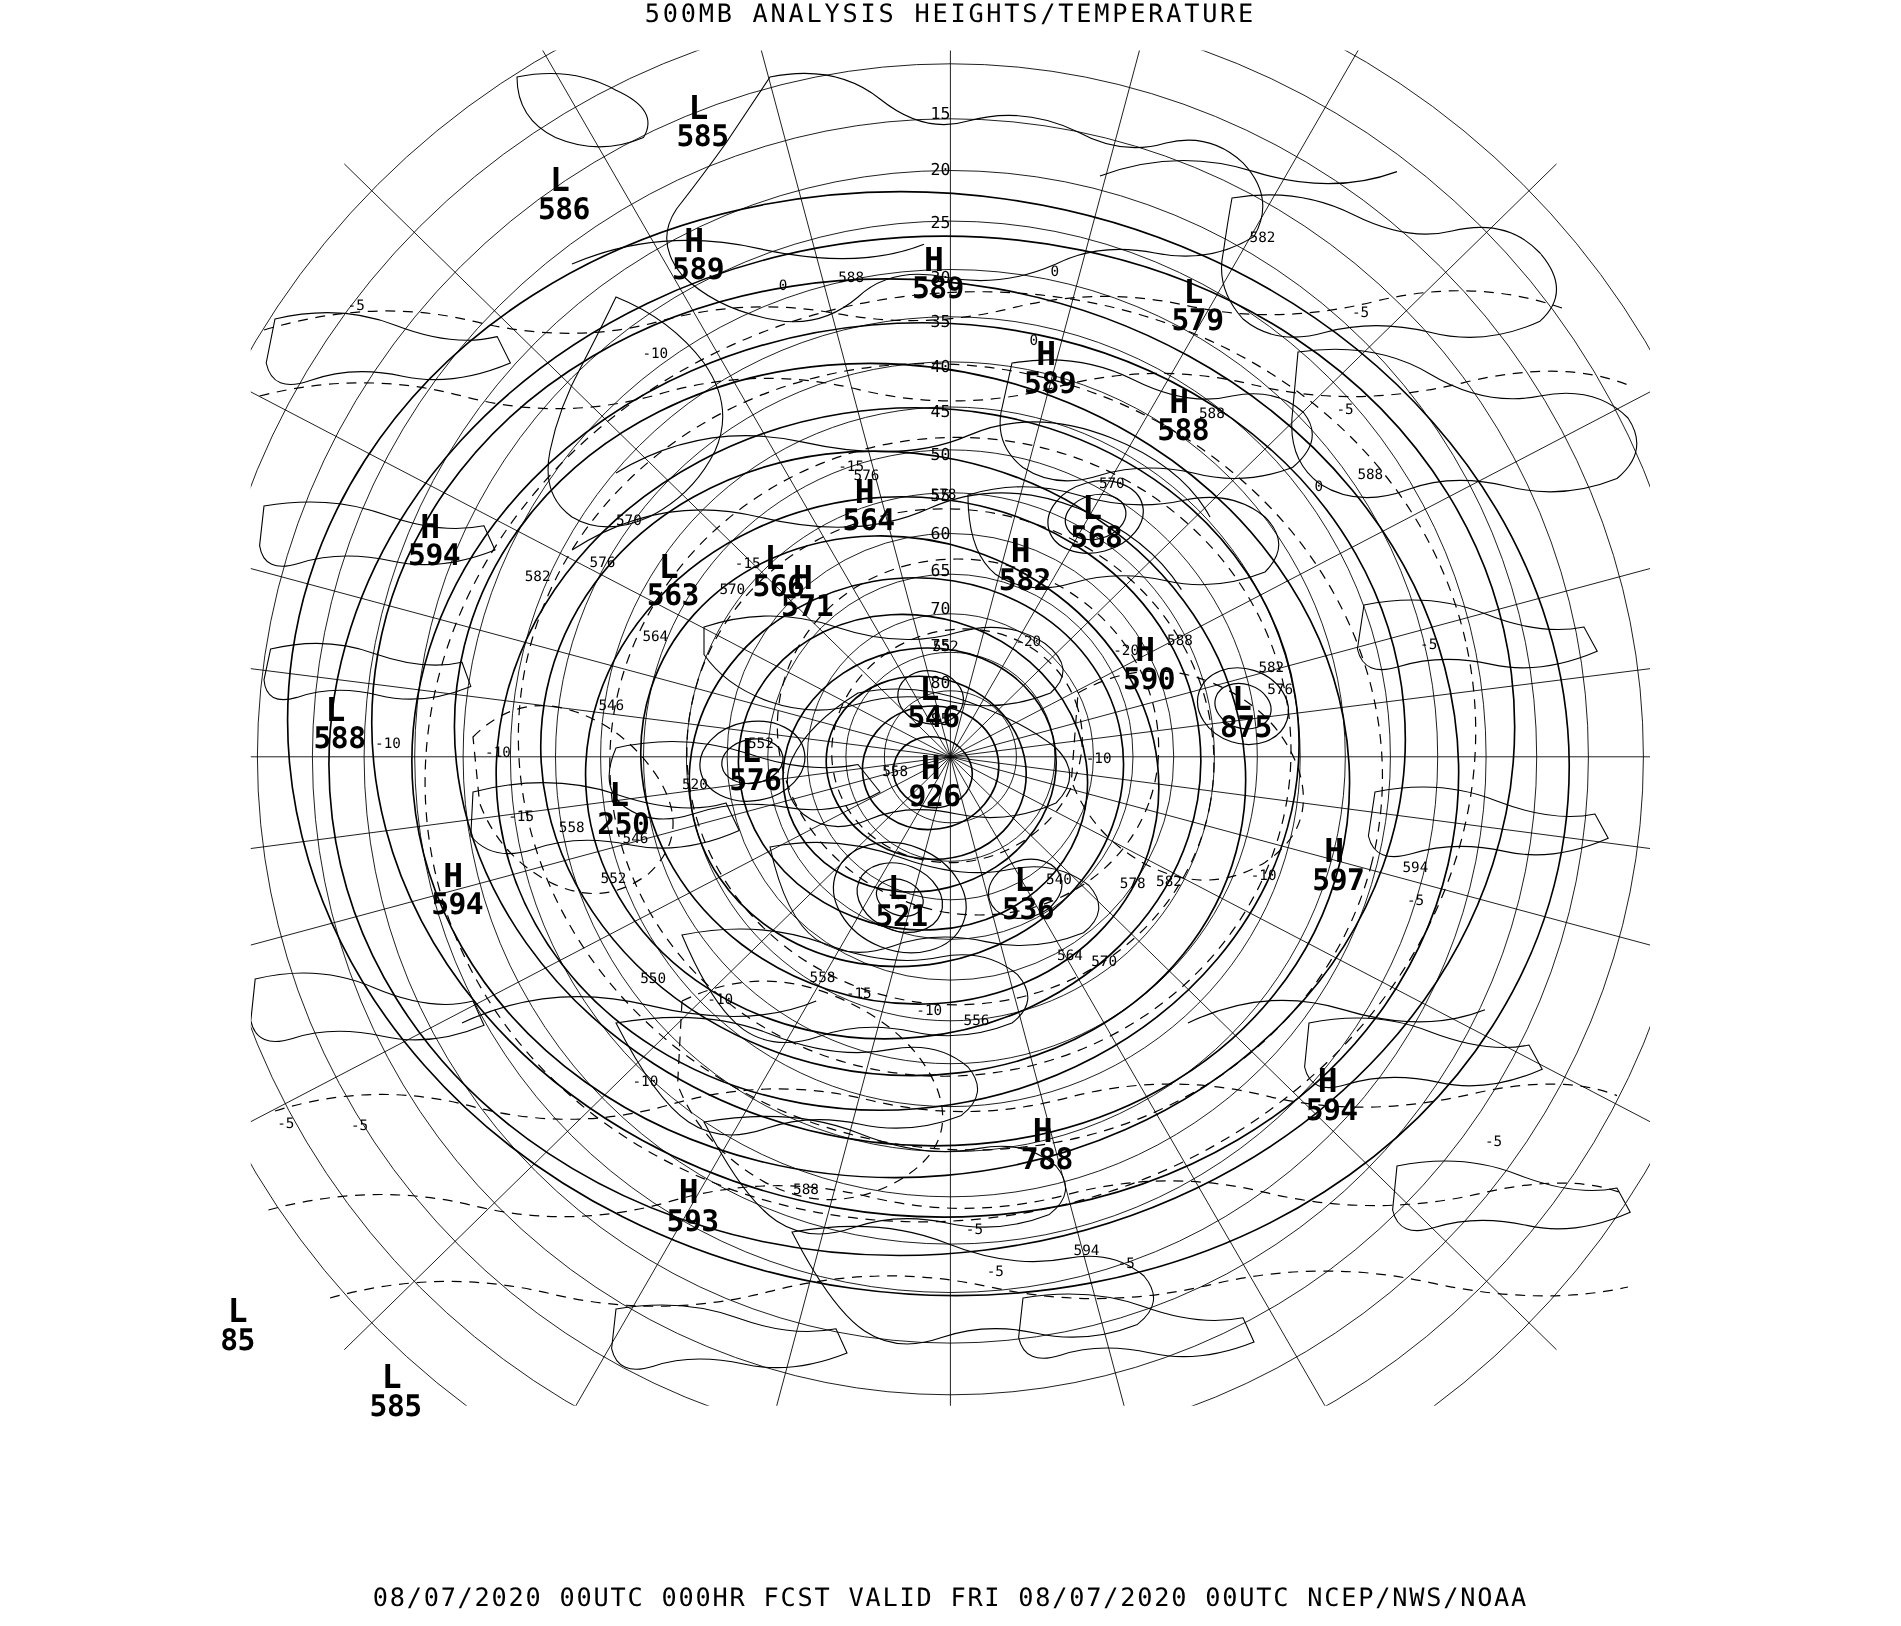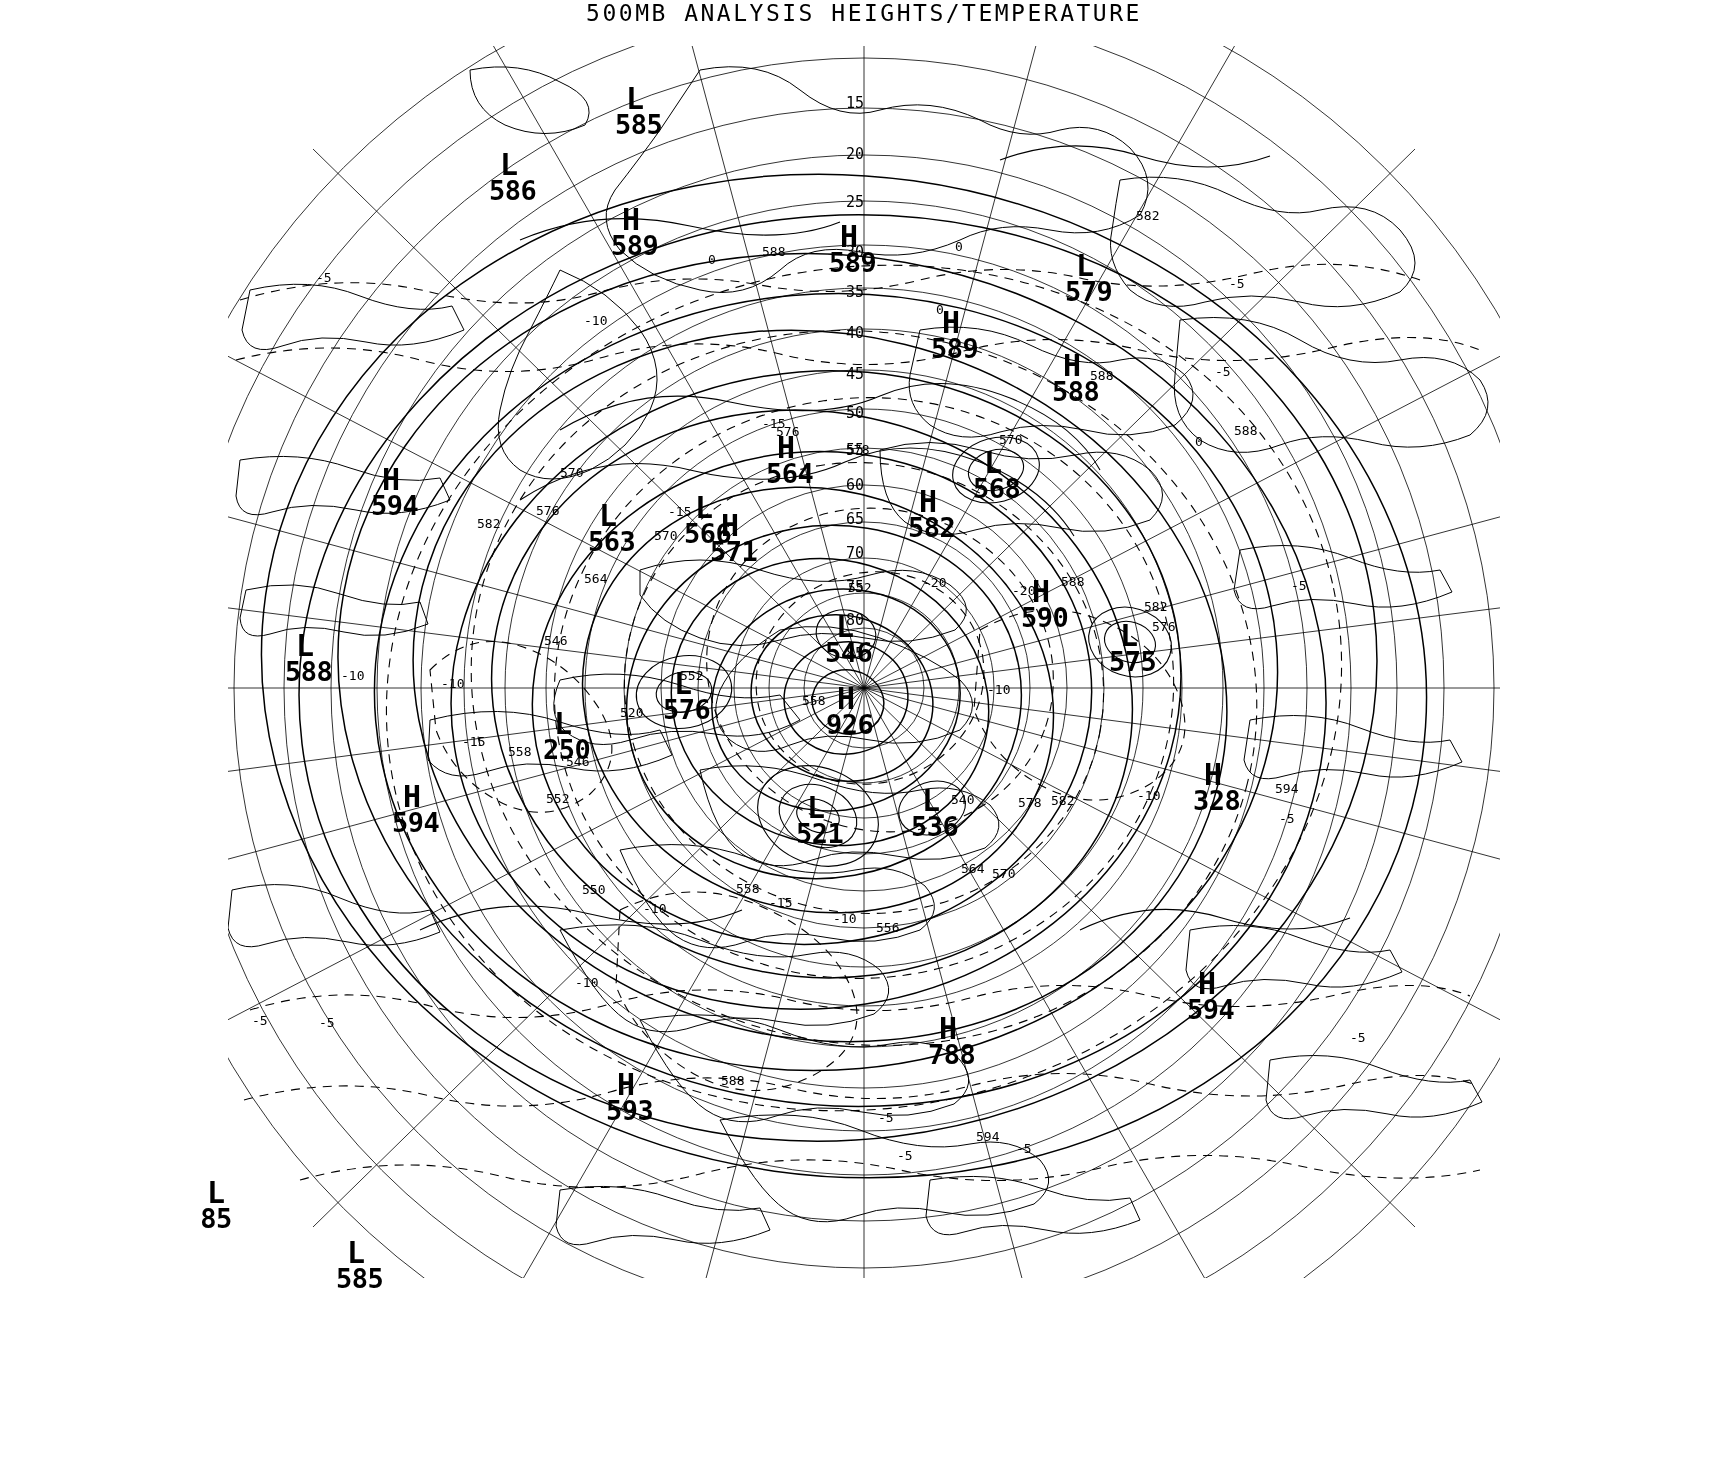--- a/index.html
+++ b/index.html
@@ -428,21 +428,21 @@
     <div class="marker" style="left:1021px; top:548px; width:40px;">
       <span class="sym">H</span>
       <span class="val">590</span>
     </div>
     <div class="marker" style="left:825px; top:583px; width:40px;">
       <span class="sym">L</span>
       <span class="val">546</span>
     </div>
     <div class="marker" style="left:1109px; top:592px; width:40px;">
       <span class="sym">L</span>
-      <span class="val">575</span>
+      <span class="val">875</span>
     </div>
     <div class="marker" style="left:285px; top:602px; width:40px;">
       <span class="sym">L</span>
       <span class="val">588</span>
     </div>
     <div class="marker" style="left:663px; top:640px; width:40px;">
       <span class="sym">L</span>
       <span class="val">576</span>
     </div>
     <div class="marker" style="left:826px; top:655px; width:40px;">
@@ -460,21 +460,21 @@
     <div class="marker" style="left:796px; top:764px; width:40px;">
       <span class="sym">L</span>
       <span class="val">521</span>
     </div>
     <div class="marker" style="left:911px; top:757px; width:40px;">
       <span class="sym">L</span>
       <span class="val">536</span>
     </div>
     <div class="marker" style="left:1193px; top:731px; width:40px;">
       <span class="sym">H</span>
-      <span class="val">328</span>
+      <span class="val">597</span>
     </div>
     <div class="marker" style="left:1187px; top:940px; width:40px;">
       <span class="sym">H</span>
       <span class="val">594</span>
     </div>
     <div class="marker" style="left:928px; top:985px; width:40px;">
       <span class="sym">H</span>
       <span class="val">788</span>
     </div>
     <div class="marker" style="left:606px; top:1041px; width:40px;">
@@ -484,13 +484,14 @@
     <div class="marker" style="left:196px; top:1149px; width:40px;">
       <span class="sym">L</span>
       <span class="val">85</span>
     </div>
     <div class="marker" style="left:336px; top:1209px; width:40px;">
       <span class="sym">L</span>
       <span class="val">585</span>
     </div>
   </div>
 
+  <div class="footer">08/07/2020 00UTC 000HR FCST VALID FRI 08/07/2020 00UTC  NCEP/NWS/NOAA</div>
 </div>
 
 </body></html>

